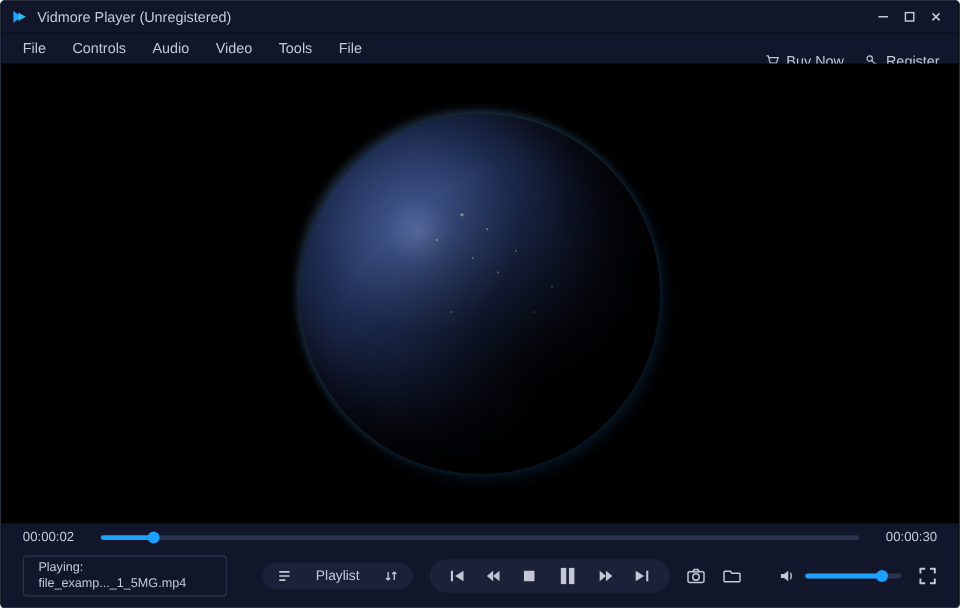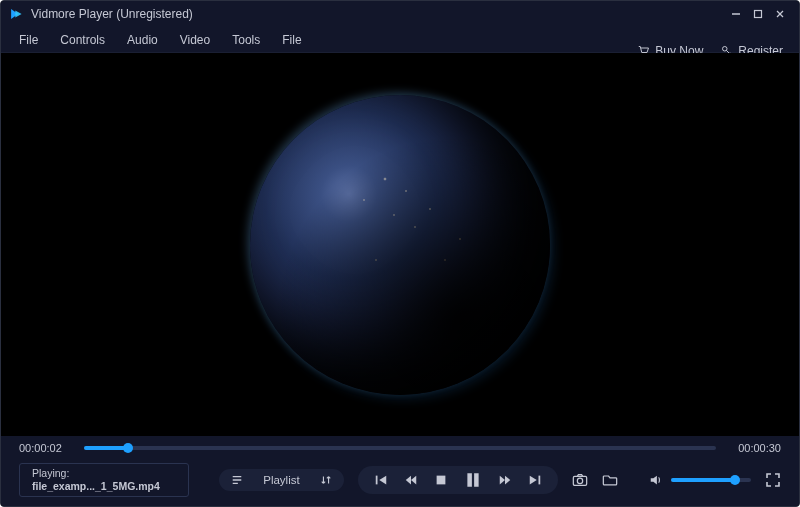--- a/index.html
+++ b/index.html
@@ -111,21 +111,21 @@
     display: flex; align-items: center;
     margin-top: 10px; gap: 14px;
     height: 32px;
   }
   .now-playing {
     border: 1px solid #2a3350; border-radius: 3px;
     padding: 3px 12px; width: 170px;
     font-size: 10.5px; line-height: 1.25; color: #c5c8d4;
   }
   .now-playing div:first-child { }
-  .now-playing div:last-child { white-space: nowrap; overflow: hidden; text-overflow: ellipsis; font-weight: bold; }
+  .now-playing div:last-child { white-space: nowrap; overflow: hidden; text-overflow: ellipsis; }
 
   .flex-spacer-sm { flex: 0.4; }
   .flex-spacer-md { flex: 0.6; }
 
   .playlist-pill {
     display: inline-flex; align-items: flex-start;
     background: #1b2138; border-radius: 14px;
     padding: 5px 12px; font-size: 11.5px; color: #c5c8d4; gap: 20px;
   }
   .transport-pill {

